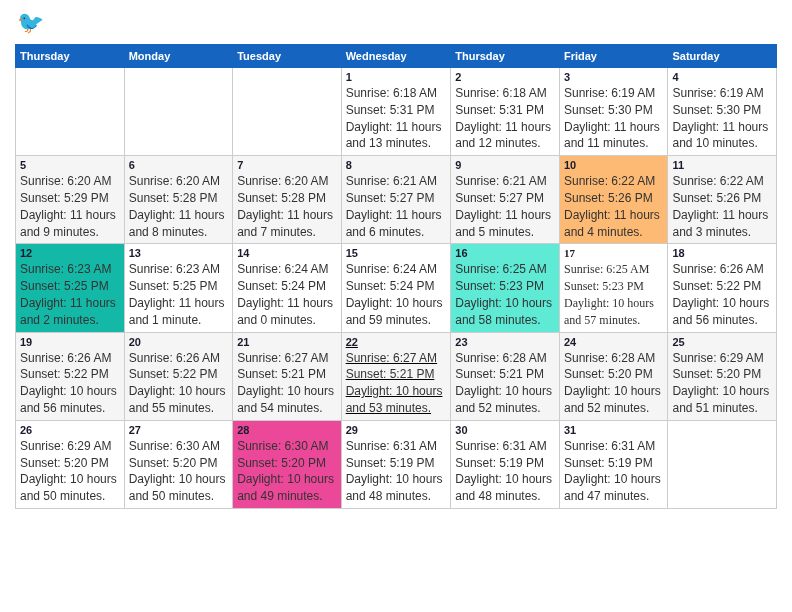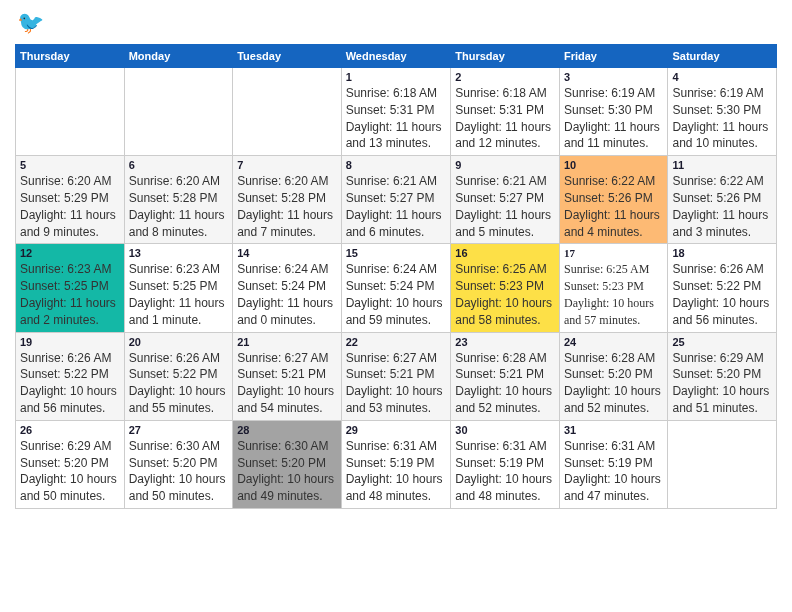--- a/index.html
+++ b/index.html
@@ -219,21 +219,21 @@
           <div class="day-info" style="white-space: pre-line;">Sunrise: 6:24 AM
 Sunset: 5:24 PM
 Daylight: 11 hours and 0 minutes.</div>
         </td>
         <td style="background: rgb(255, 255, 255);">
           <span class="day-number">15</span>
           <div class="day-info" style="white-space: pre-line;">Sunrise: 6:24 AM
 Sunset: 5:24 PM
 Daylight: 10 hours and 59 minutes.</div>
         </td>
-        <td style="background: #fde047;">
+        <td style="background: #5eead4;">
           <span class="day-number">16</span>
           <div class="day-info" style="white-space: pre-line;">Sunrise: 6:25 AM
 Sunset: 5:23 PM
 Daylight: 10 hours and 58 minutes.</div>
         </td>
         <td style="background: rgb(255, 255, 255); font-family: Liberation Serif, serif;">
           <span class="day-number">17</span>
           <div class="day-info" style="white-space: pre-line;">Sunrise: 6:25 AM
 Sunset: 5:23 PM
 Daylight: 10 hours and 57 minutes.</div>
@@ -257,21 +257,21 @@
           <div class="day-info" style="white-space: pre-line;">Sunrise: 6:26 AM
 Sunset: 5:22 PM
 Daylight: 10 hours and 55 minutes.</div>
         </td>
         <td style="background: rgb(245, 245, 245);">
           <span class="day-number">21</span>
           <div class="day-info" style="white-space: pre-line;">Sunrise: 6:27 AM
 Sunset: 5:21 PM
 Daylight: 10 hours and 54 minutes.</div>
         </td>
-        <td style="background: rgb(245, 245, 245);">
+        <td style="background: rgb(245, 245, 245); text-decoration: underline;">
           <span class="day-number">22</span>
           <div class="day-info" style="white-space: pre-line;">Sunrise: 6:27 AM
 Sunset: 5:21 PM
 Daylight: 10 hours and 53 minutes.</div>
         </td>
         <td style="background: rgb(245, 245, 245);">
           <span class="day-number">23</span>
           <div class="day-info" style="white-space: pre-line;">Sunrise: 6:28 AM
 Sunset: 5:21 PM
 Daylight: 10 hours and 52 minutes.</div>
@@ -295,21 +295,21 @@
           <div class="day-info" style="white-space: pre-line;">Sunrise: 6:29 AM
 Sunset: 5:20 PM
 Daylight: 10 hours and 50 minutes.</div>
         </td>
         <td style="background: rgb(255, 255, 255);">
           <span class="day-number">27</span>
           <div class="day-info" style="white-space: pre-line;">Sunrise: 6:30 AM
 Sunset: 5:20 PM
 Daylight: 10 hours and 50 minutes.</div>
         </td>
-        <td style="background: #a3a3a3;">
+        <td style="background: #ec4899;">
           <span class="day-number">28</span>
           <div class="day-info" style="white-space: pre-line;">Sunrise: 6:30 AM
 Sunset: 5:20 PM
 Daylight: 10 hours and 49 minutes.</div>
         </td>
         <td style="background: rgb(255, 255, 255);">
           <span class="day-number">29</span>
           <div class="day-info" style="white-space: pre-line;">Sunrise: 6:31 AM
 Sunset: 5:19 PM
 Daylight: 10 hours and 48 minutes.</div>

